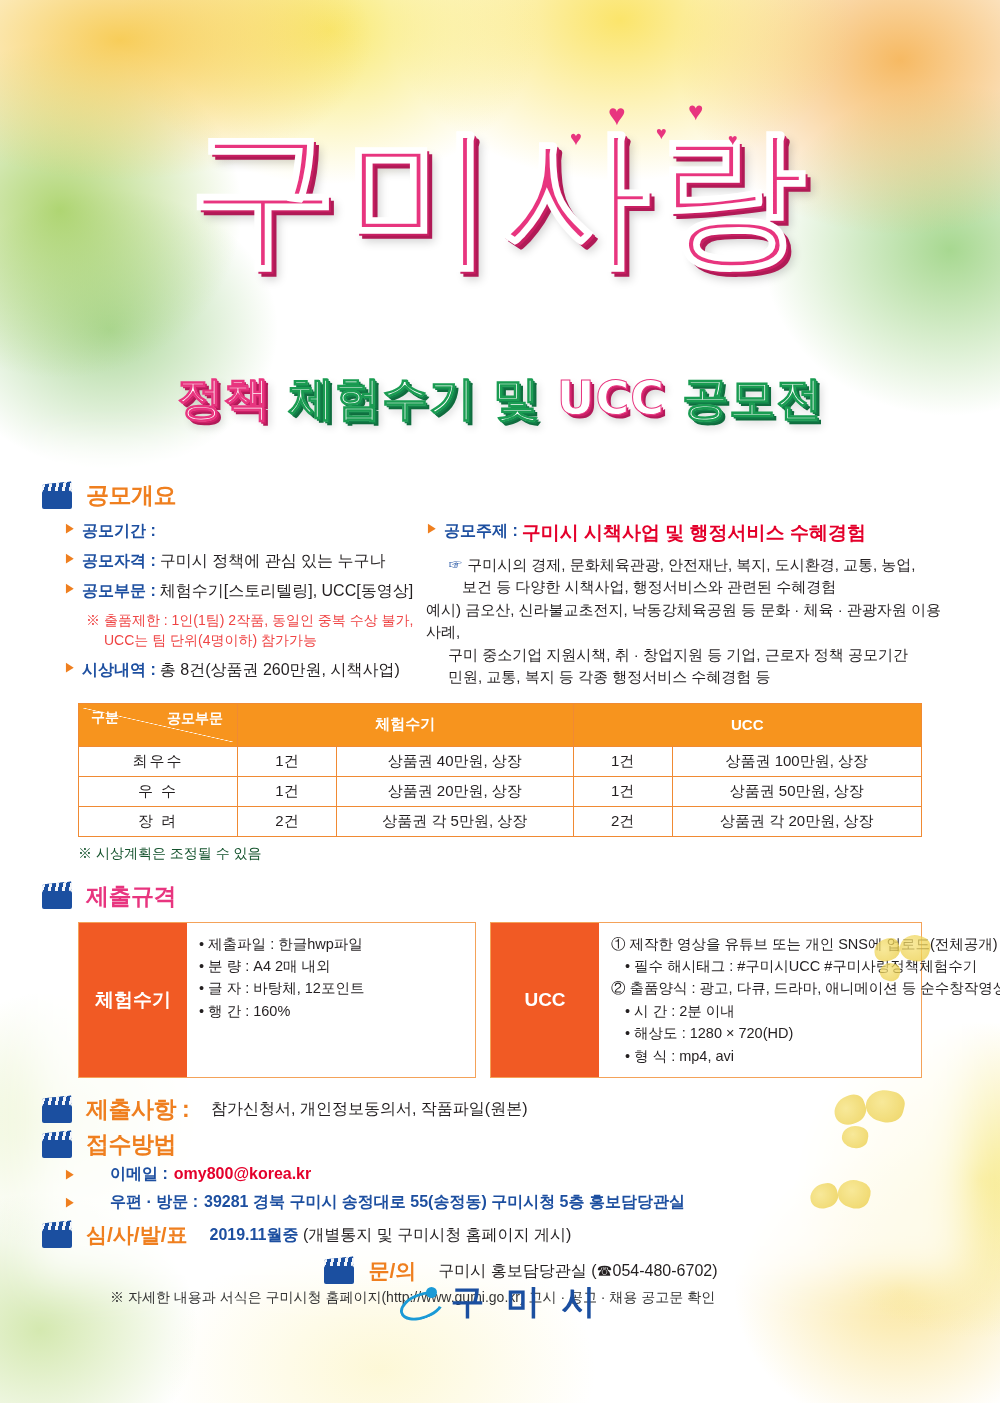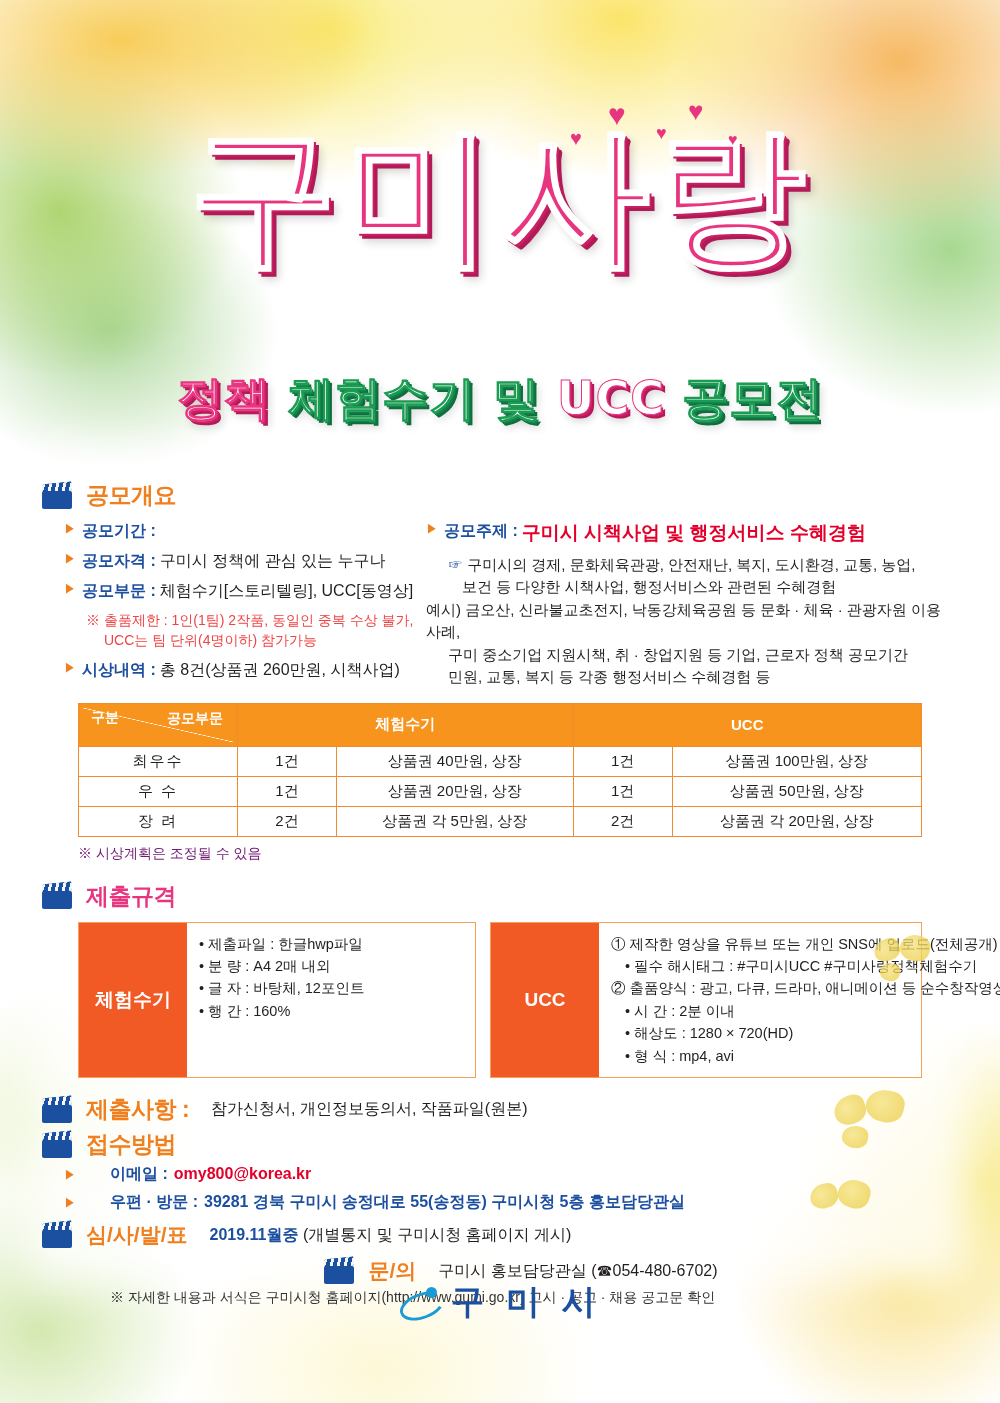--- a/index.html
+++ b/index.html
@@ -244,21 +244,21 @@
     color: #ffffff;
   }
   .corner-inner .tl { left: 8px; bottom: 15px; }
   .corner-inner .br { right: 10px; top: 2px; }
   table.prize td.cat { width: 150px; letter-spacing: 2px; }
   table.prize td.cnt { width: 90px; }
 
   .foot-note {
     margin: 8px 0 0 78px;
     font-size: 14px;
-    color: #701a75;
+    color: #14532d;
   }
 
   
   .spec-wrap {
     display: flex;
     margin: 10px 0 0 78px;
     width: 844px;
     gap: 14px;
   }
   .spec-box {

